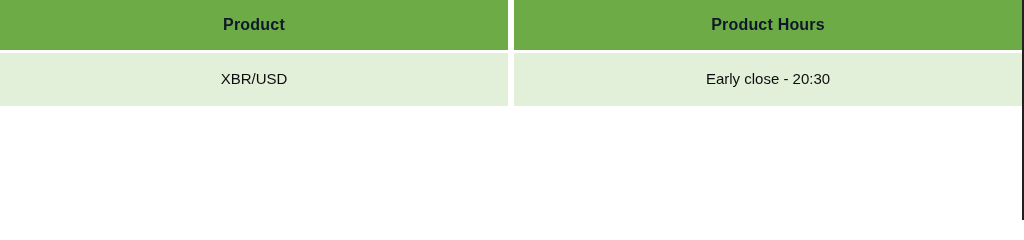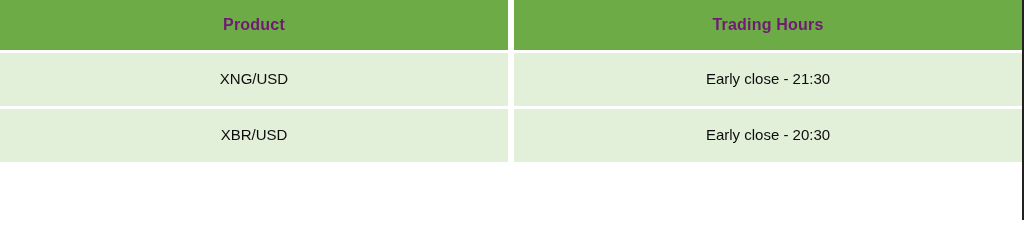--- a/index.html
+++ b/index.html
@@ -32,21 +32,21 @@
 
   col.col-product { width: 508px; }
   col.col-gutter  { width: 6px;   }
   col.col-hours   { width: 508px; }
 
   .header-row th {
     height: 50px;
     padding: 0;
     margin: 0;
     background: #6DAB46;
-    color: #701a75;
+    color: #0f172a;
     font-size: 16px;
     font-weight: bold;
     text-align: center;
     vertical-align: middle;
     letter-spacing: 0.2px;
   }
 
   .header-row th.gutter-cell,
   .body-row td.gutter-cell {
     background: #ffffff;
@@ -85,35 +85,26 @@
       <col class="col-hours">
     </colgroup>
 
     <thead>
       <tr class="header-row">
         <th class="fill-cell">
           <span class="cell-text">Product</span>
         </th>
         <th class="gutter-cell"></th>
         <th class="fill-cell">
-          <span class="cell-text">Trading Hours</span>
+          <span class="cell-text">Product Hours</span>
         </th>
       </tr>
     </thead>
 
     <tbody>
-      <tr class="body-row">
-        <td class="fill-cell">
-          <span class="cell-text">XNG/USD</span>
-        </td>
-        <td class="gutter-cell"></td>
-        <td class="fill-cell">
-          <span class="cell-text">Early close - 21:30</span>
-        </td>
-      </tr>
 
 
       <tr class="body-row">
         <td class="fill-cell">
           <span class="cell-text">XBR/USD</span>
         </td>
         <td class="gutter-cell"></td>
         <td class="fill-cell">
           <span class="cell-text">Early close - 20:30</span>
         </td>

